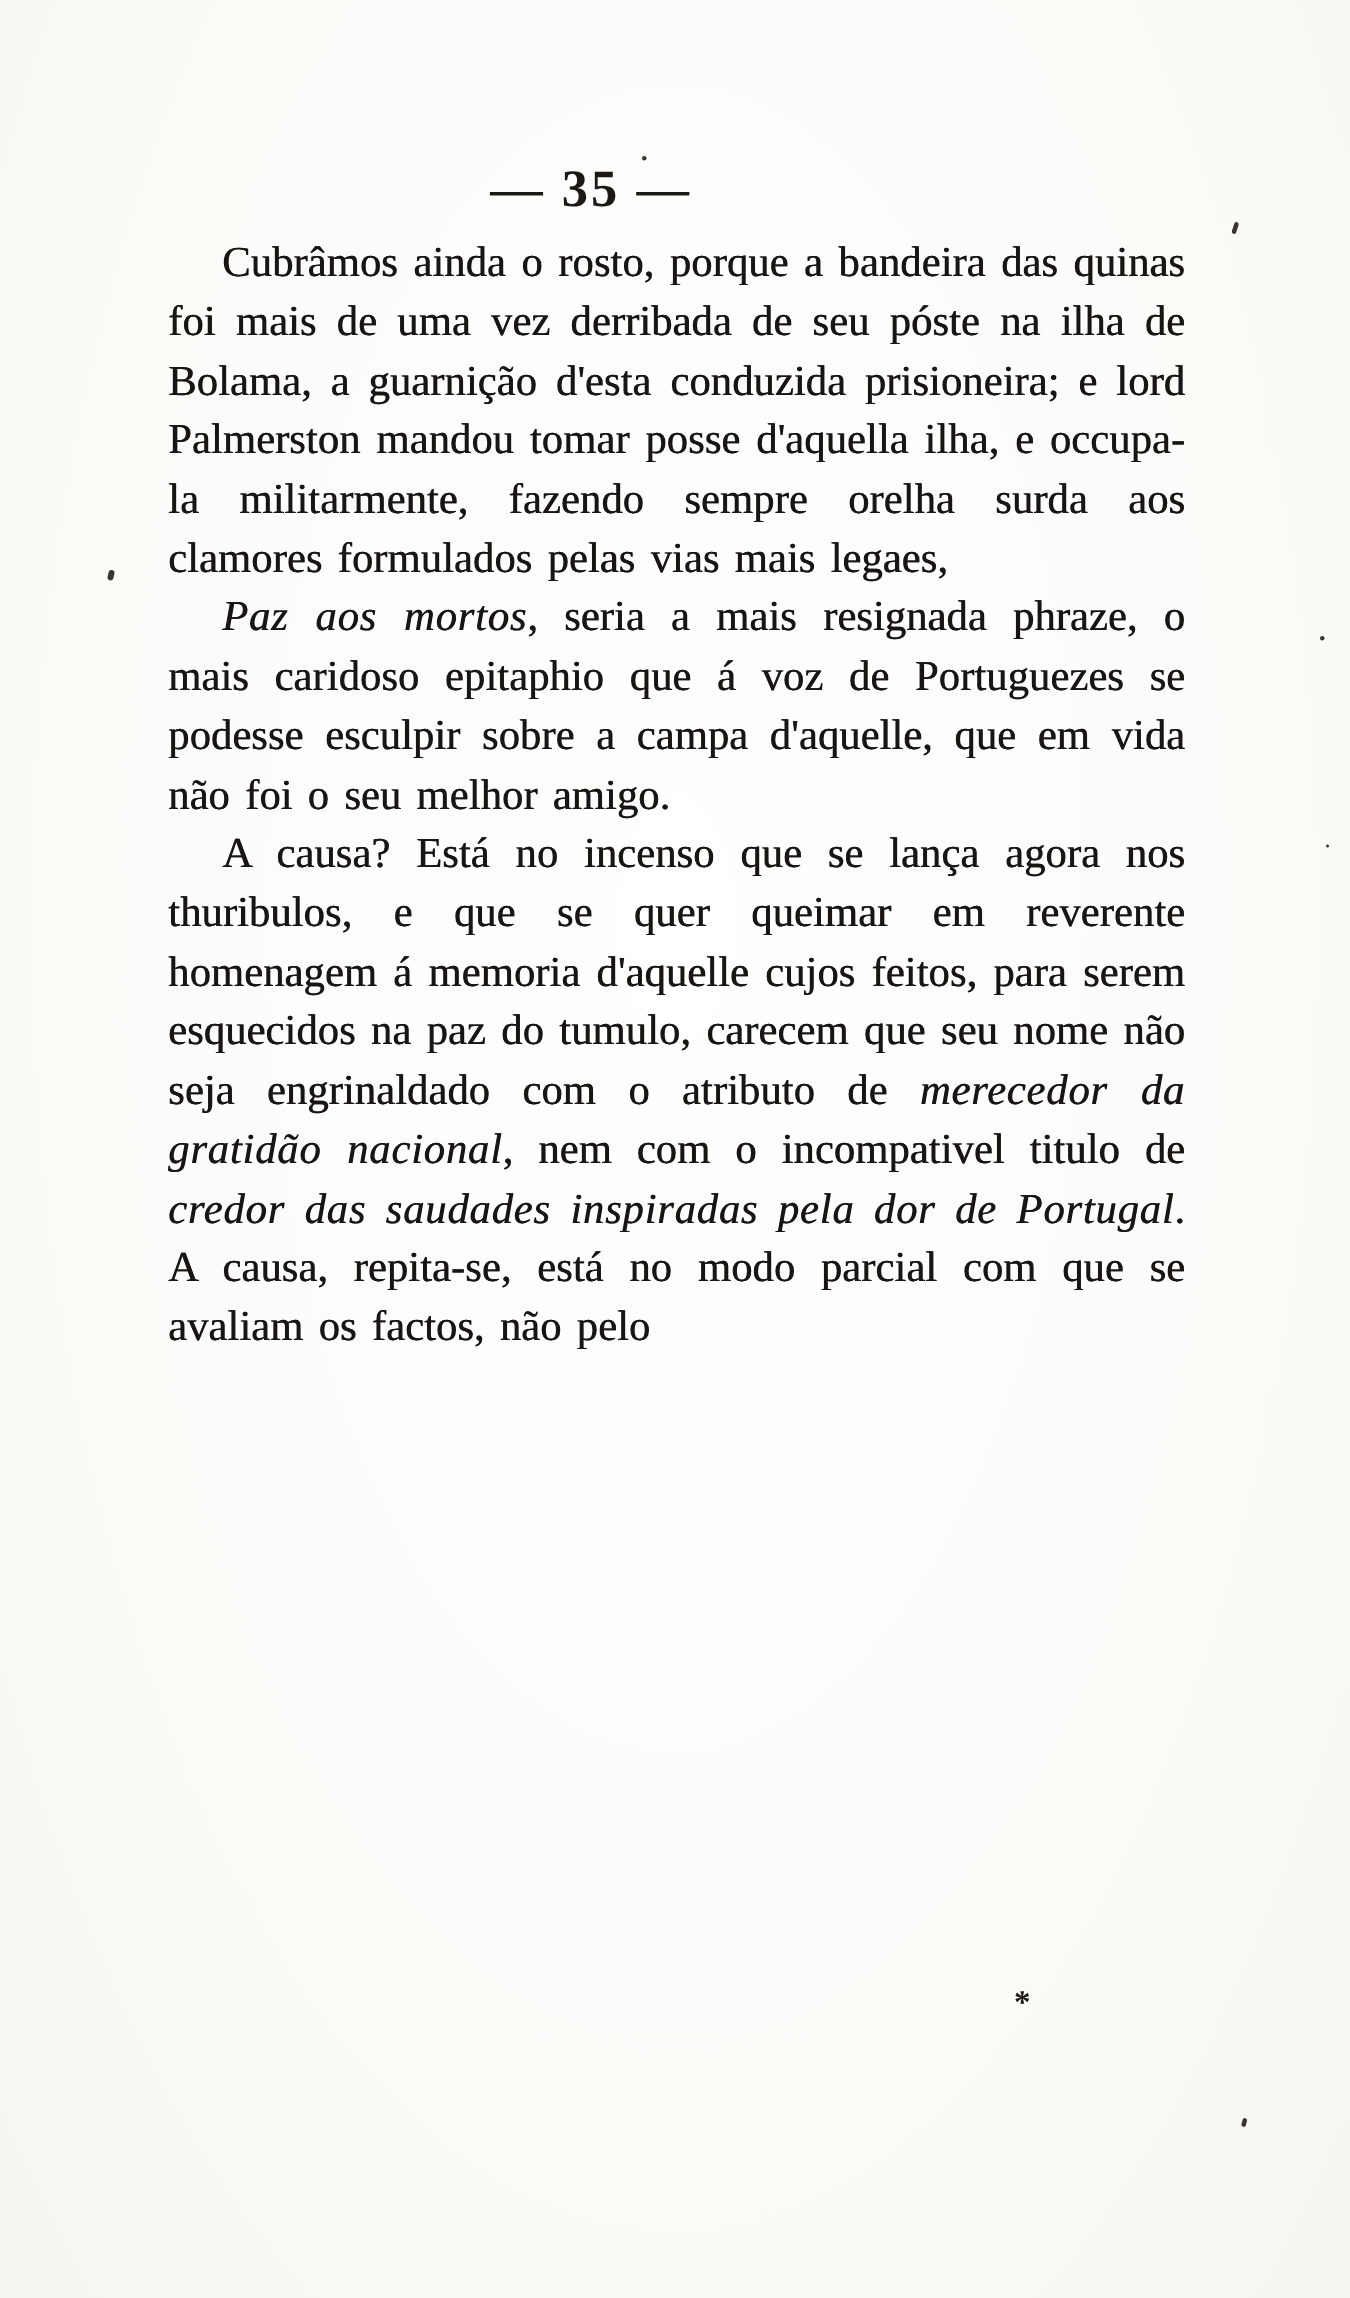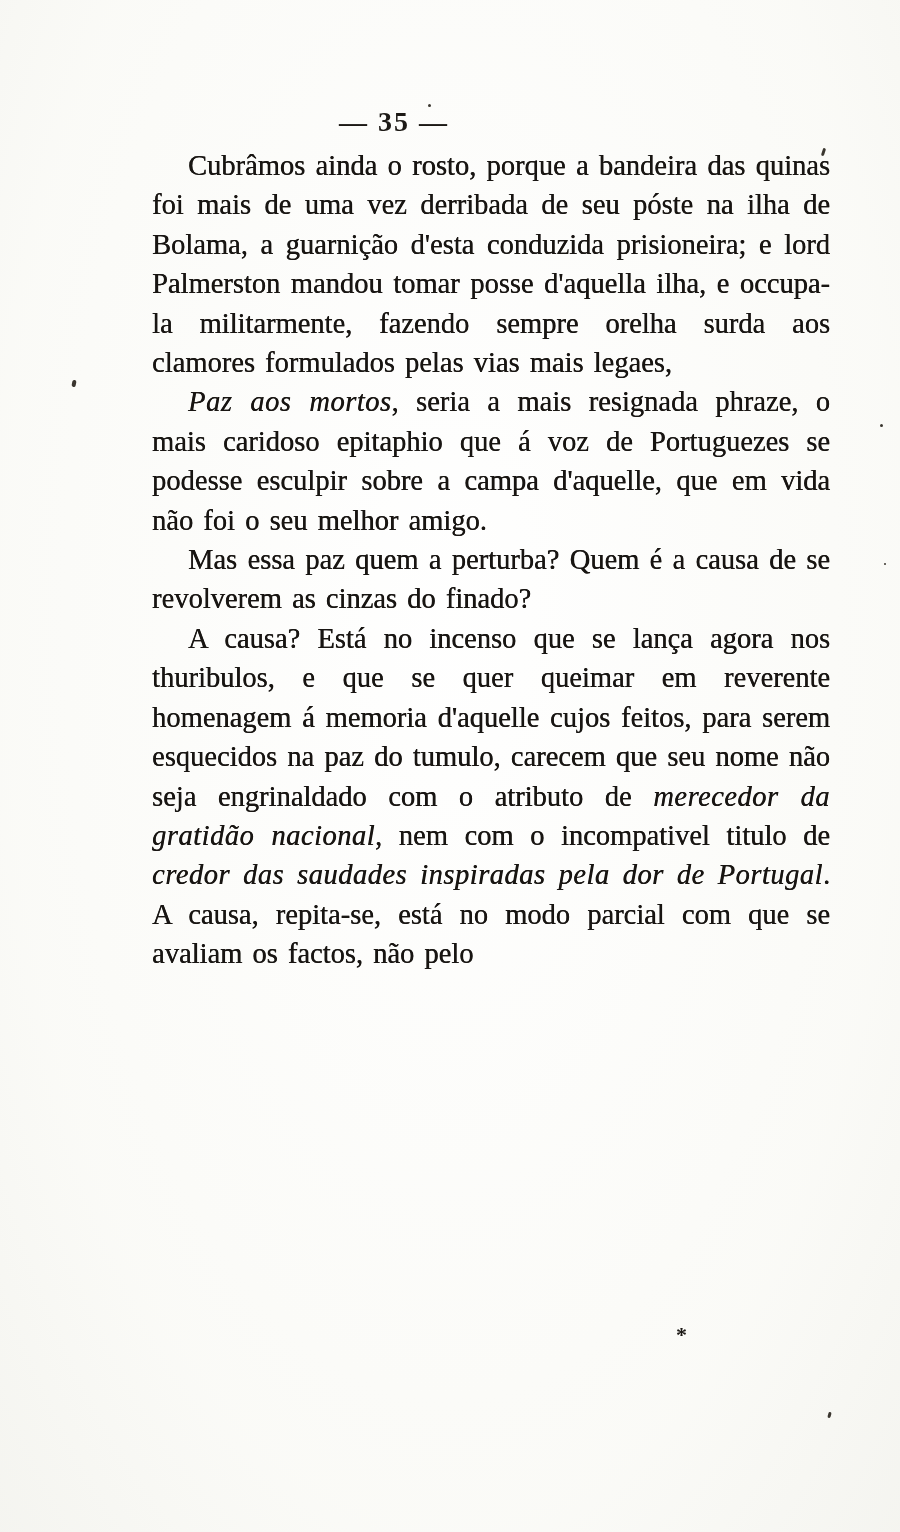--- a/index.html
+++ b/index.html
@@ -21,31 +21,30 @@
     background:
       radial-gradient(ellipse at 50% 40%, rgba(255,255,255,0.9) 0%, rgba(248,248,244,0.4) 70%, rgba(238,238,232,0.55) 100%),
       #fcfcf9;
   }
   .page-number {
     position: absolute;
     top: 106px;
     left: 0;
     width: 788px;
     text-align: center;
-    font-size: 28px;
+    font-size: 35px;
     letter-spacing: 2px;
     font-weight: bold;
     color: #1c1915;
   }
   .text-block {
     position: absolute;
-    top: 146px;
+    top: 156px;
     left: 112px;
     width: 678px;
-    margin-left: 40px;
   }
   .text-block p.para {
     margin: 0;
     text-align: justify;
     text-indent: 36px;
     font-size: 28.5px;
     line-height: 39.4px;
     word-spacing: 3px;
     
     text-shadow: 0.35px 0 0 currentColor;
@@ -77,21 +76,20 @@
 </head>
 <body>
 
 <div class="scan-page">
 
   <div class="page-number">— 35 —</div>
 
   <div class="text-block">
       <p class="para"><span>Cubrâmos ainda o rosto, porque a bandeira das quinas foi mais de uma vez derribada de seu póste na ilha de Bolama, a guarnição d'esta conduzida prisioneira; e lord Palmerston mandou tomar posse d'aquella ilha, e occupa-la militarmente, fazendo sempre orelha surda aos clamores formulados pelas vias mais legaes,</span></p>
       <p class="para"><em>Paz aos mortos</em><span>, seria a mais resignada phraze, o mais caridoso epitaphio que á voz de Portuguezes se podesse esculpir sobre a campa d'aquelle, que em vida não foi o seu melhor amigo.</span></p>
-      <p class="para"><span>Mas essa paz quem a perturba? Quem é a causa de se revolverem as cinzas do finado?</span></p>
       <p class="para"><span>A causa? Está no incenso que se lança agora nos thuribulos, e que se quer queimar em reverente homenagem á memoria d'aquelle cujos feitos, para serem esquecidos na paz do tumulo, carecem que seu nome não seja engrinaldado com o atributo de </span><em>merecedor da gratidão nacional</em><span>, nem com o incompativel titulo de </span><em>credor das saudades inspiradas pela dor de Portugal</em><span>. A causa, repita-se, está no modo parcial com que se avaliam os factos, não pelo</span></p>
     </div>
 
   <div class="footnote-mark">*</div>
 
   <div class="artifact a1"></div>
   <div class="artifact a2"></div>
   <div class="artifact a3"></div>
   <div class="artifact a4"></div>
   <div class="artifact a5"></div>

